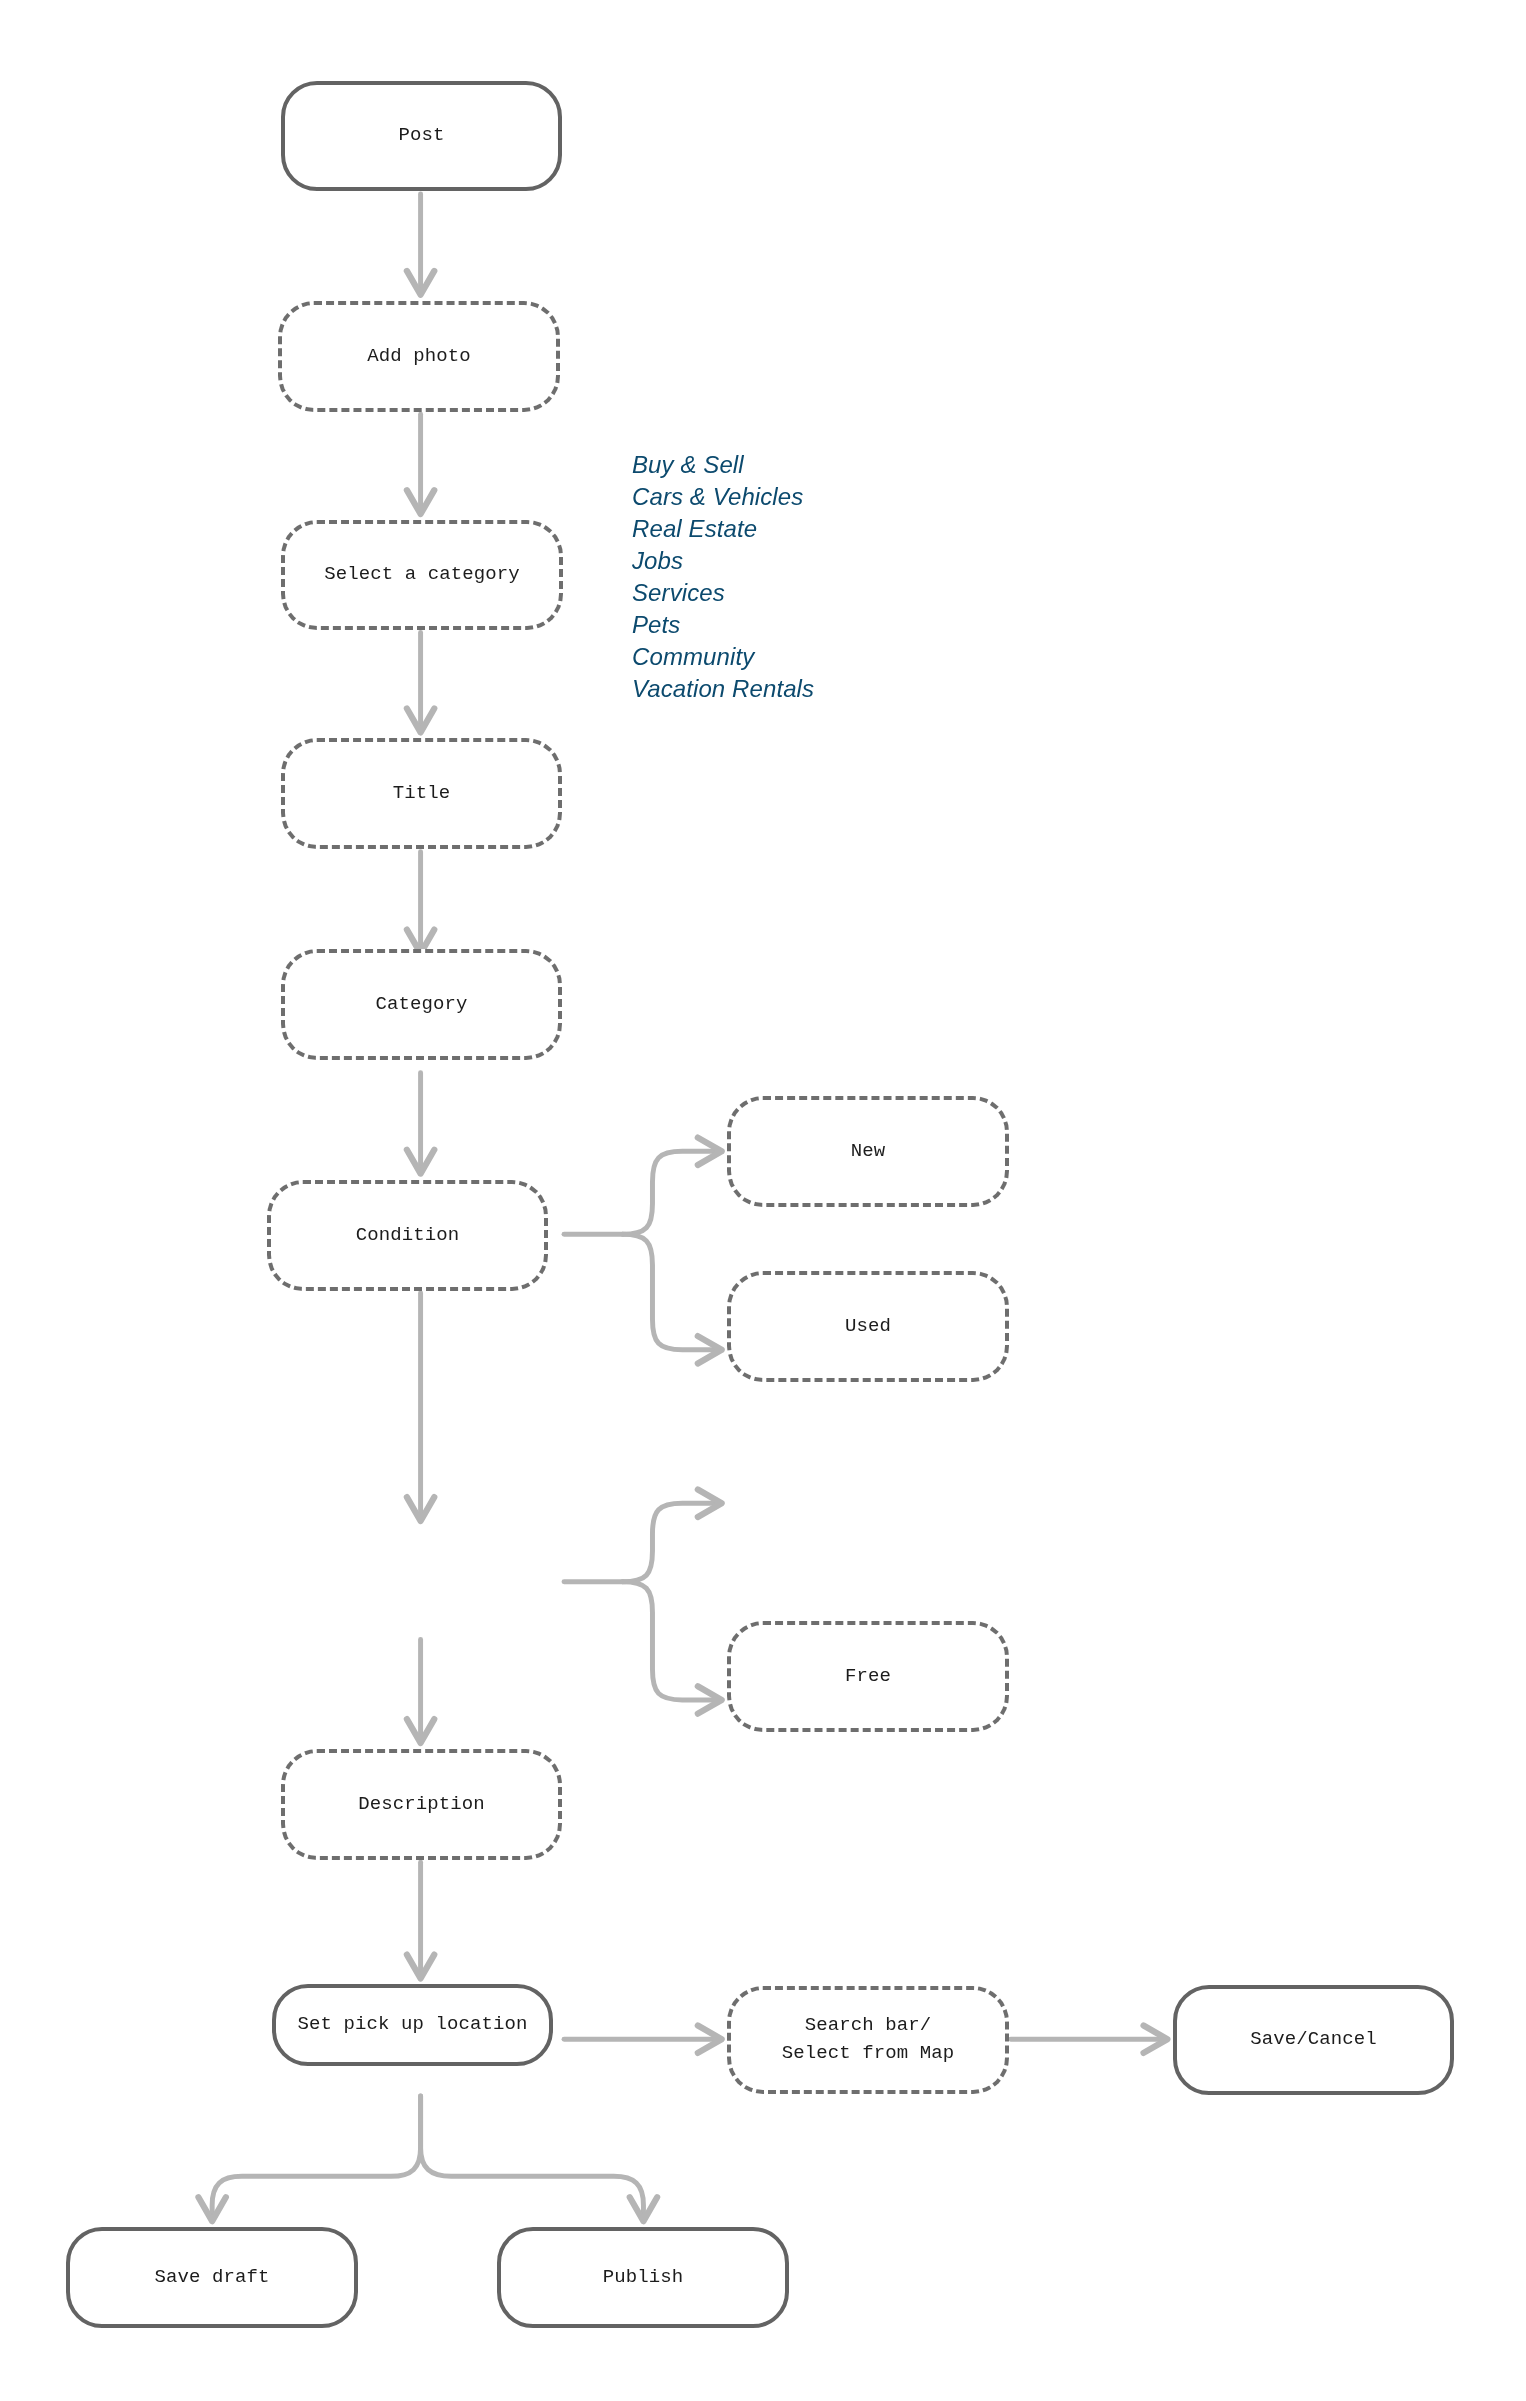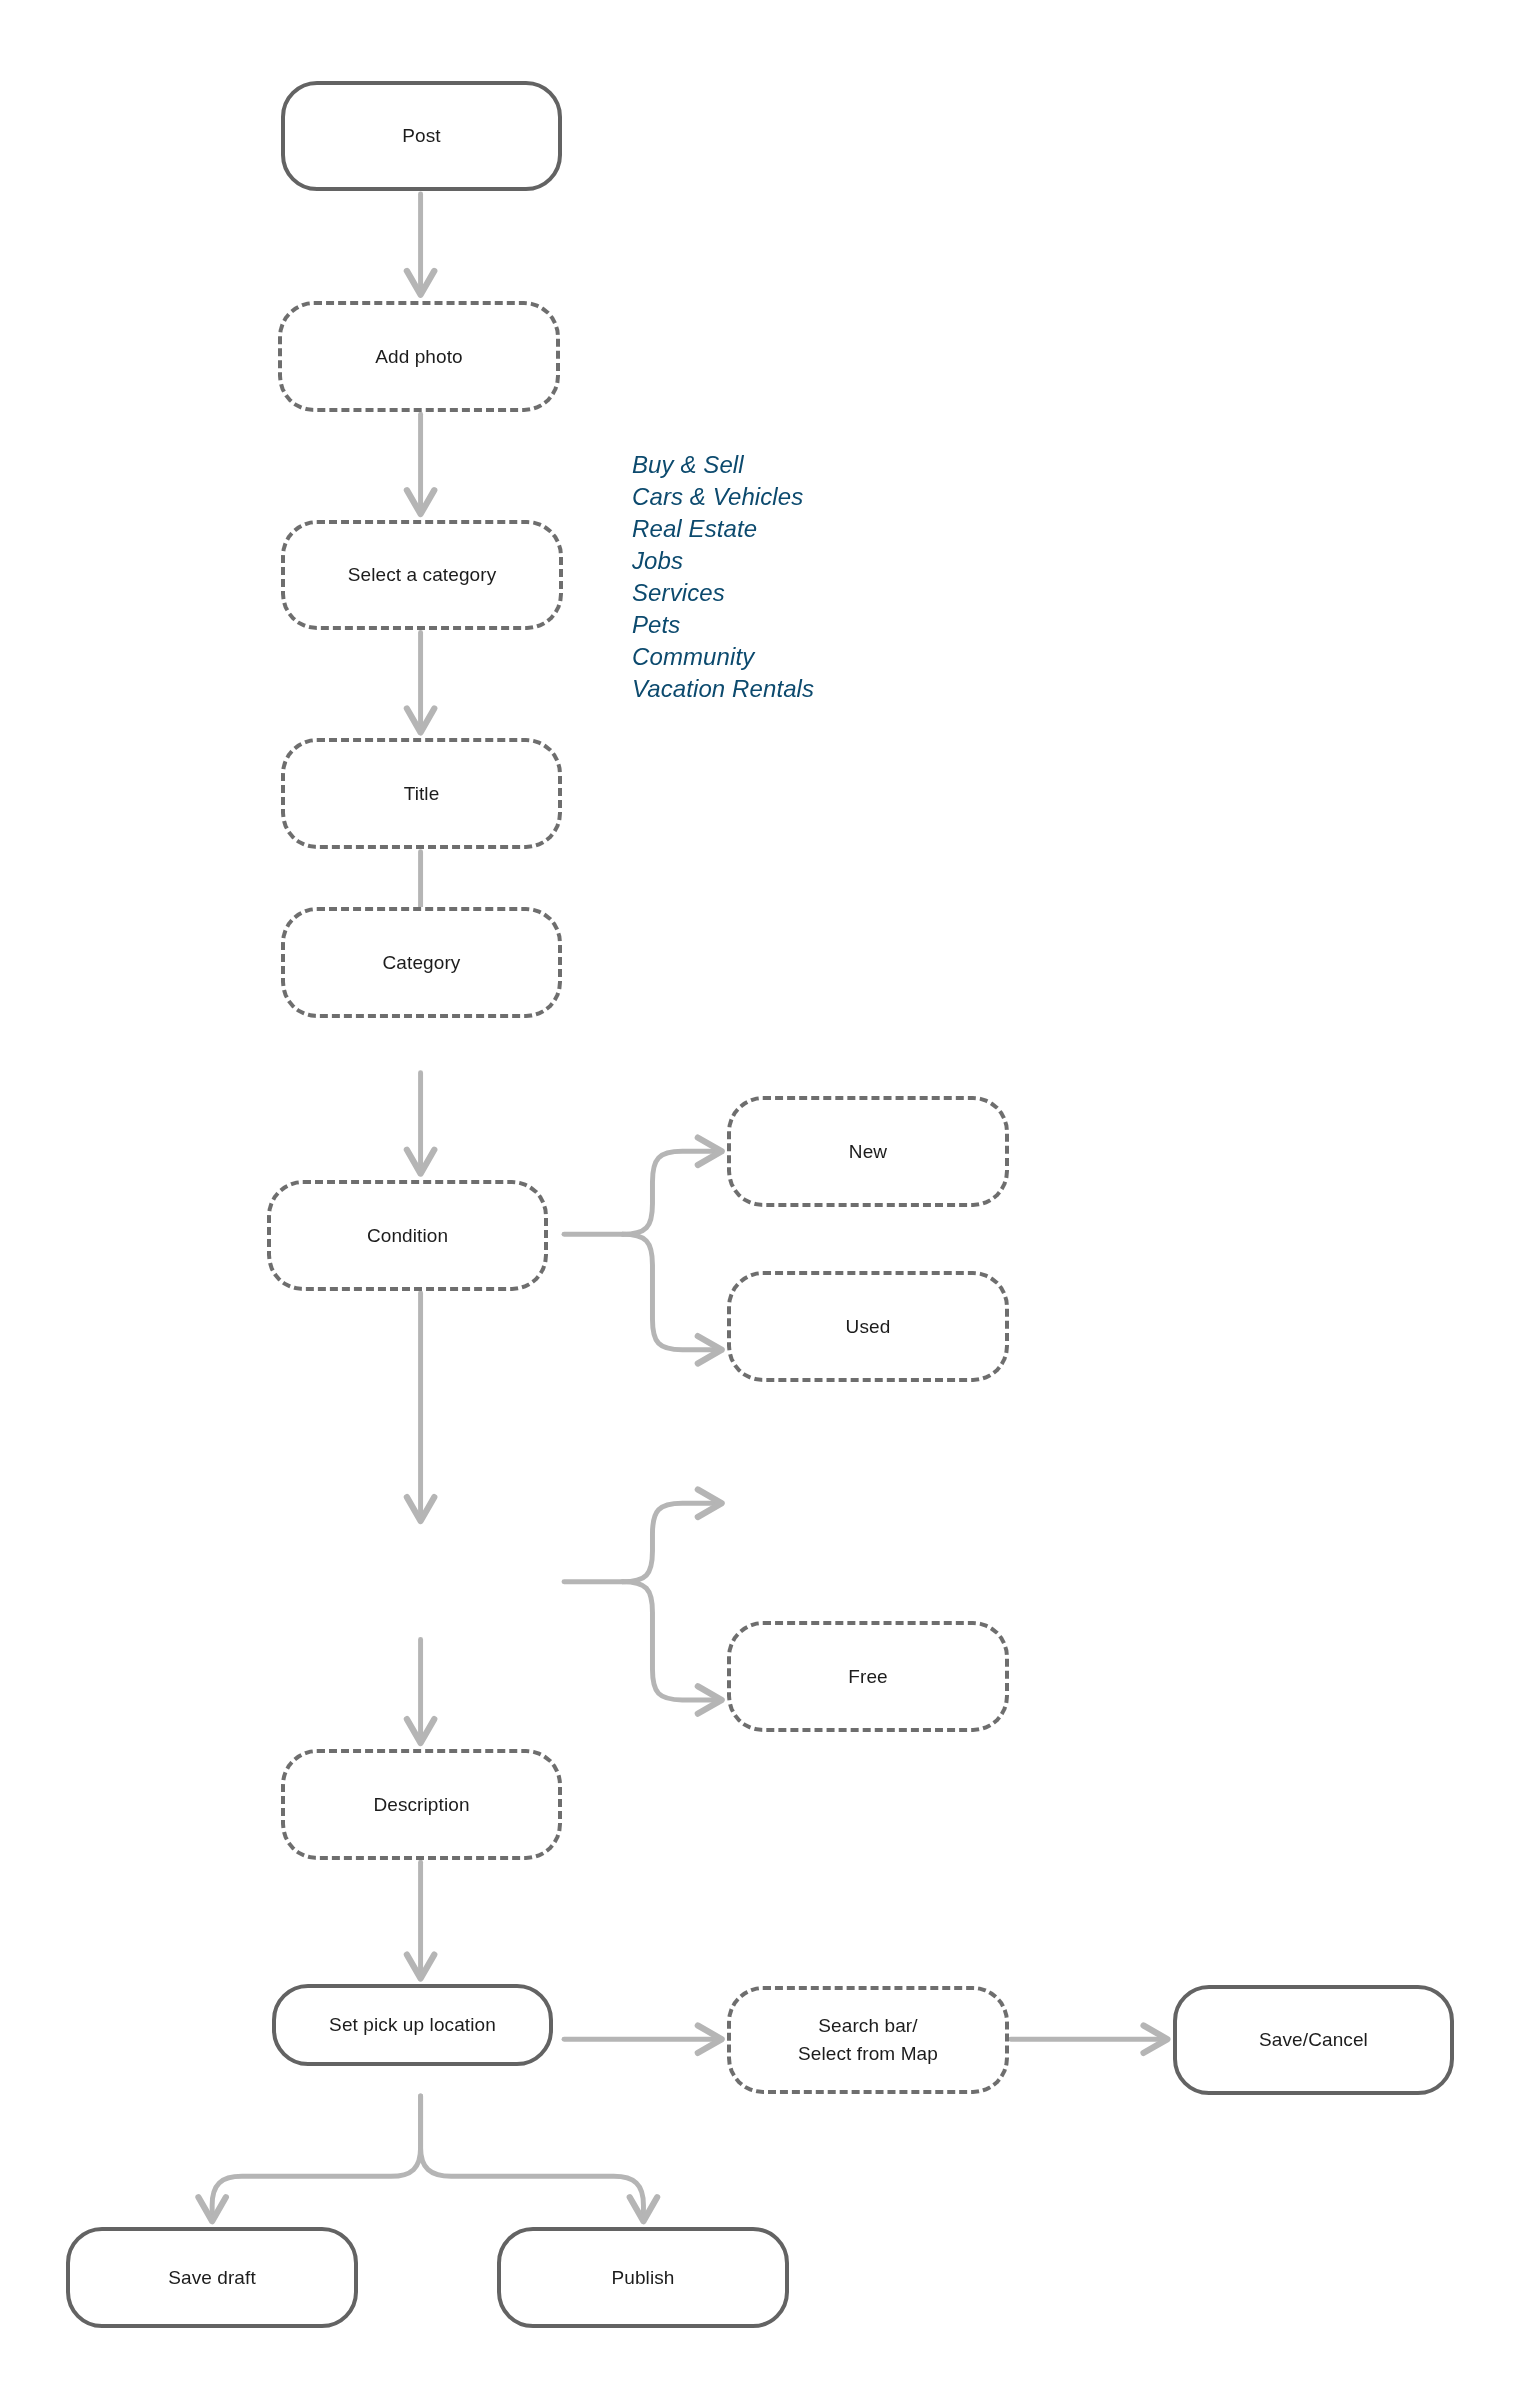--- a/index.html
+++ b/index.html
@@ -32,21 +32,21 @@
     display: flex;
     align-items: center;
     justify-content: center;
     text-align: center;
     border-radius: 36px;
     background: #ffffff;
     color: #1c1c1c;
     font-size: 19px;
     line-height: 1.45;
     letter-spacing: 0.1px;
-    font-family: Liberation Sans, sans-serif;
+    font-family: Liberation Mono, monospace;
   }
   .node.solid {
     border: 4.5px solid #636363;
   }
   .node.dashed {
     border: 4.5px dashed #6e6e6e;
   }
   .node-label {
     display: block;
     padding: 0 9px;
@@ -109,21 +109,21 @@
     </div>
   <div class="node dashed" style="left:278px;  top:301px;  width:282px; height:111px;">
       <span class="node-label">Add photo</span>
     </div>
   <div class="node dashed" style="left:281px;  top:520px;  width:282px; height:110px;">
       <span class="node-label">Select a category</span>
     </div>
   <div class="node dashed" style="left:281px;  top:738px;  width:281px; height:111px;">
       <span class="node-label">Title</span>
     </div>
-  <div class="node dashed" style="left:281px;  top:907px; width:281px; height:111px;">
+  <div class="node dashed" style="left:281px;  top:949px; width:281px; height:111px;">
       <span class="node-label">Category</span>
     </div>
   <div class="node dashed" style="left:267px;  top:1180px; width:281px; height:111px;">
       <span class="node-label">Condition</span>
     </div>
   <div class="node dashed" style="left:727px;  top:1096px; width:282px; height:111px;">
       <span class="node-label">New</span>
     </div>
   <div class="node dashed" style="left:727px;  top:1271px; width:282px; height:111px;">
       <span class="node-label">Used</span>

